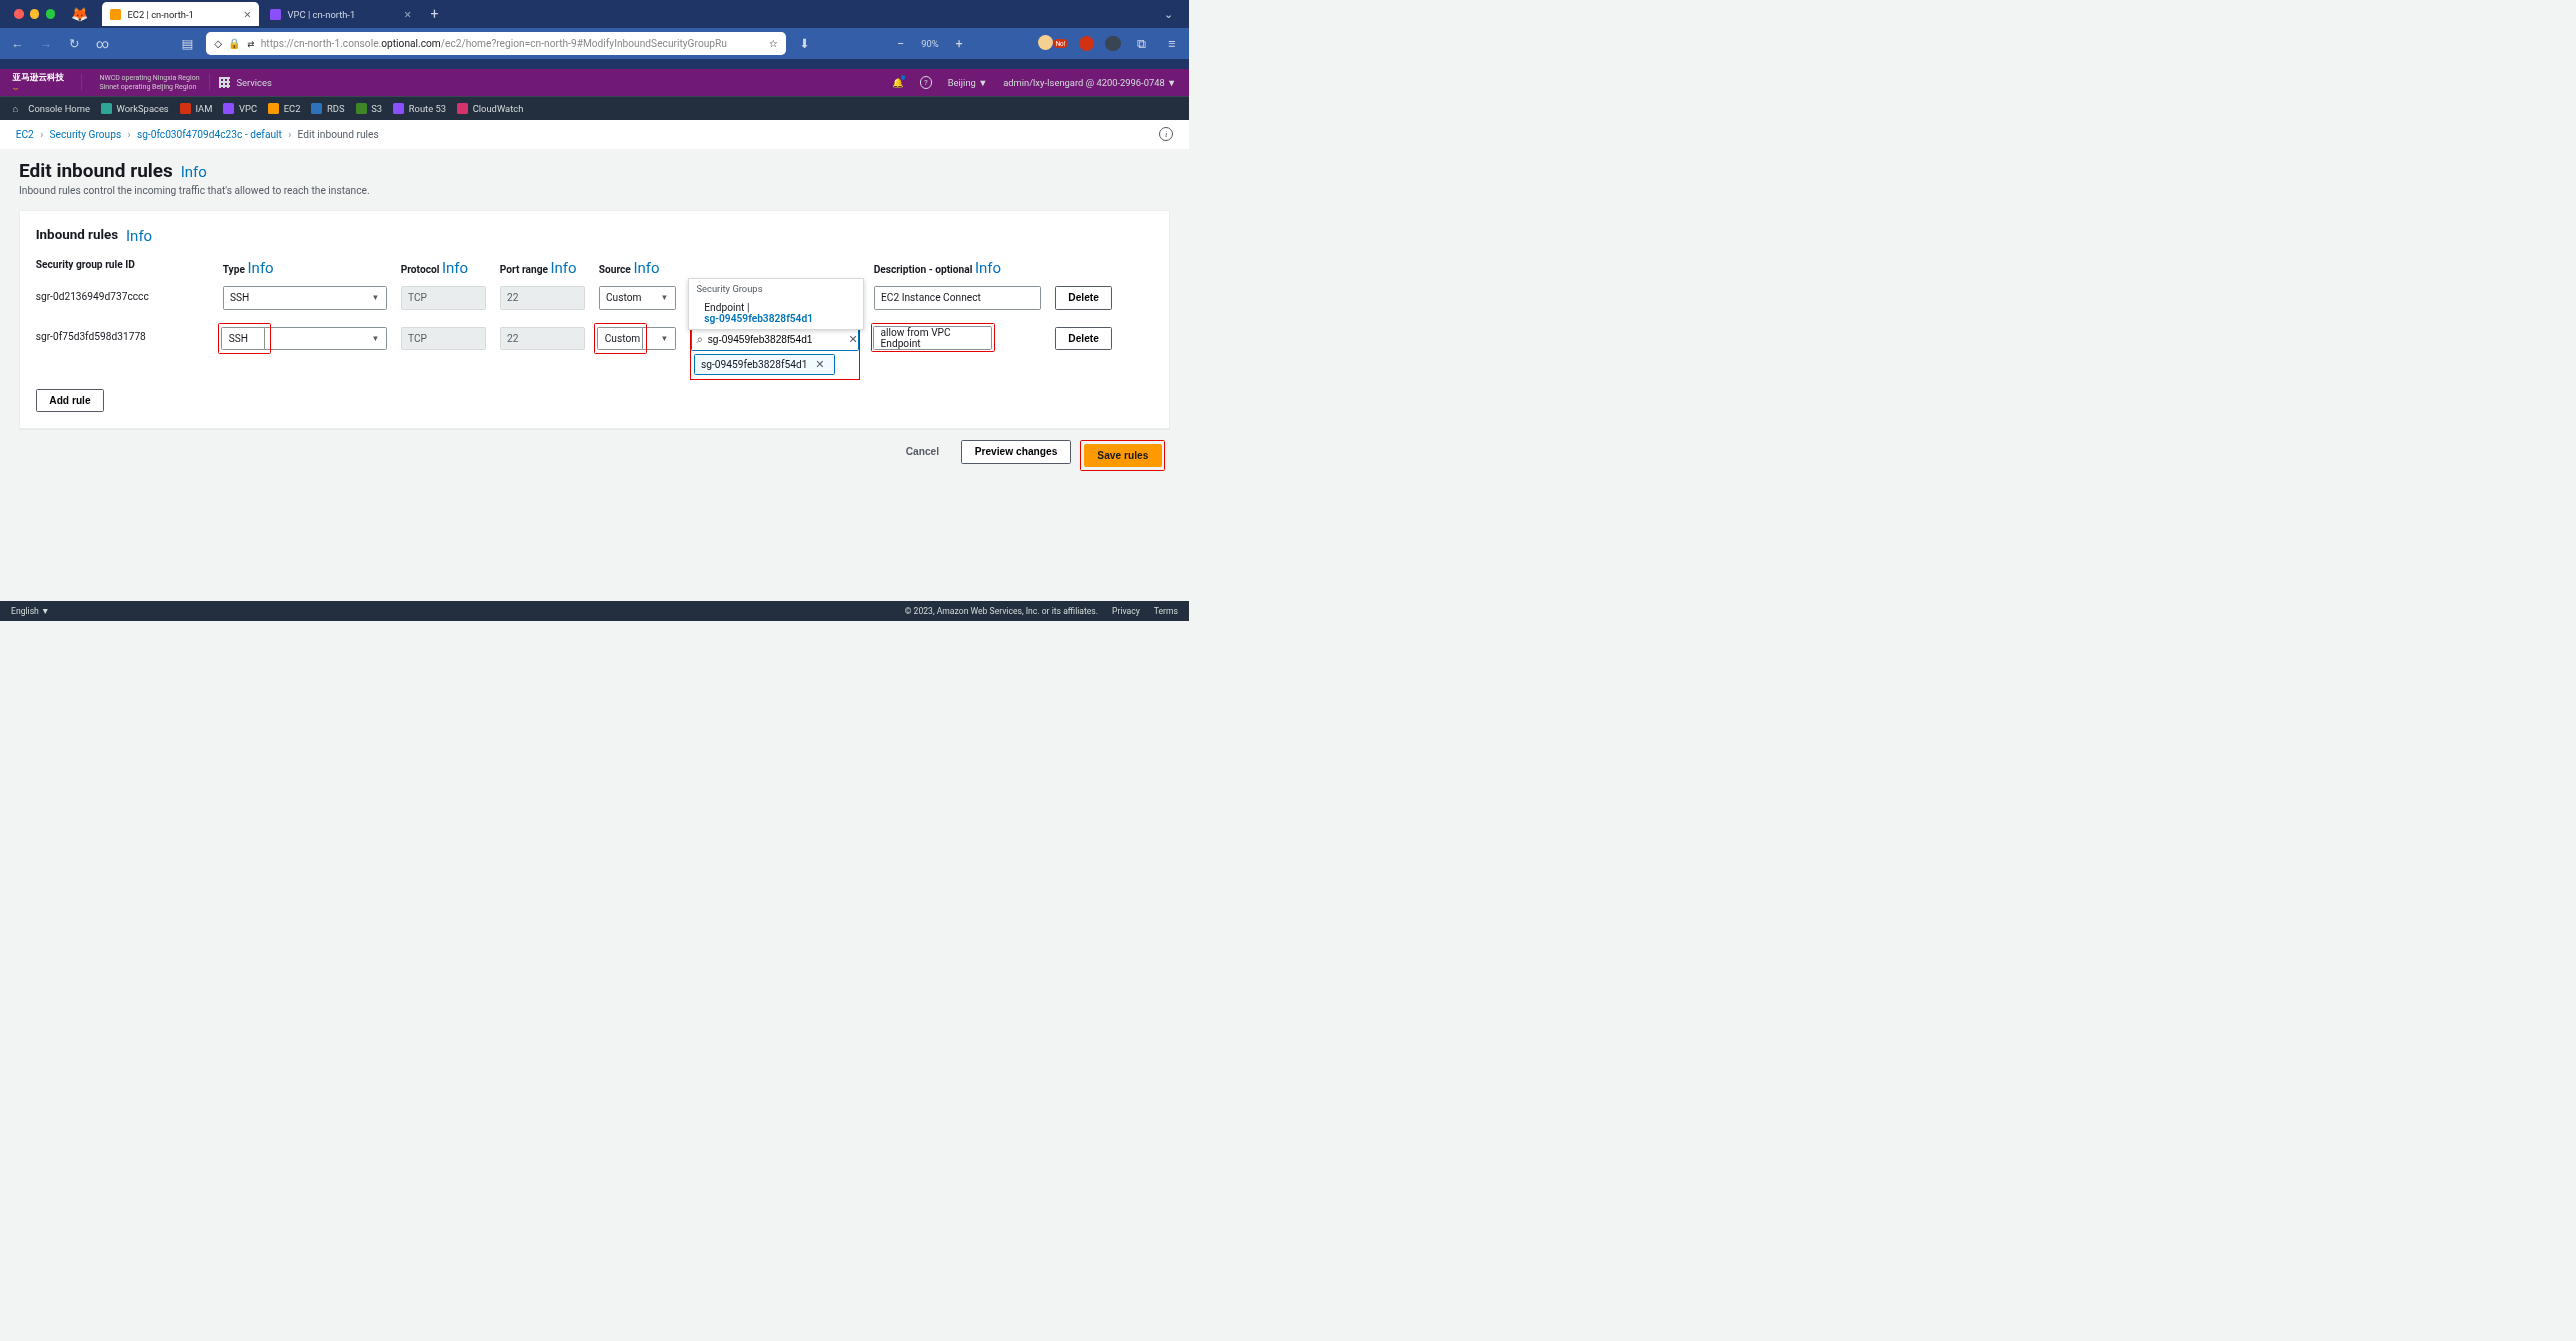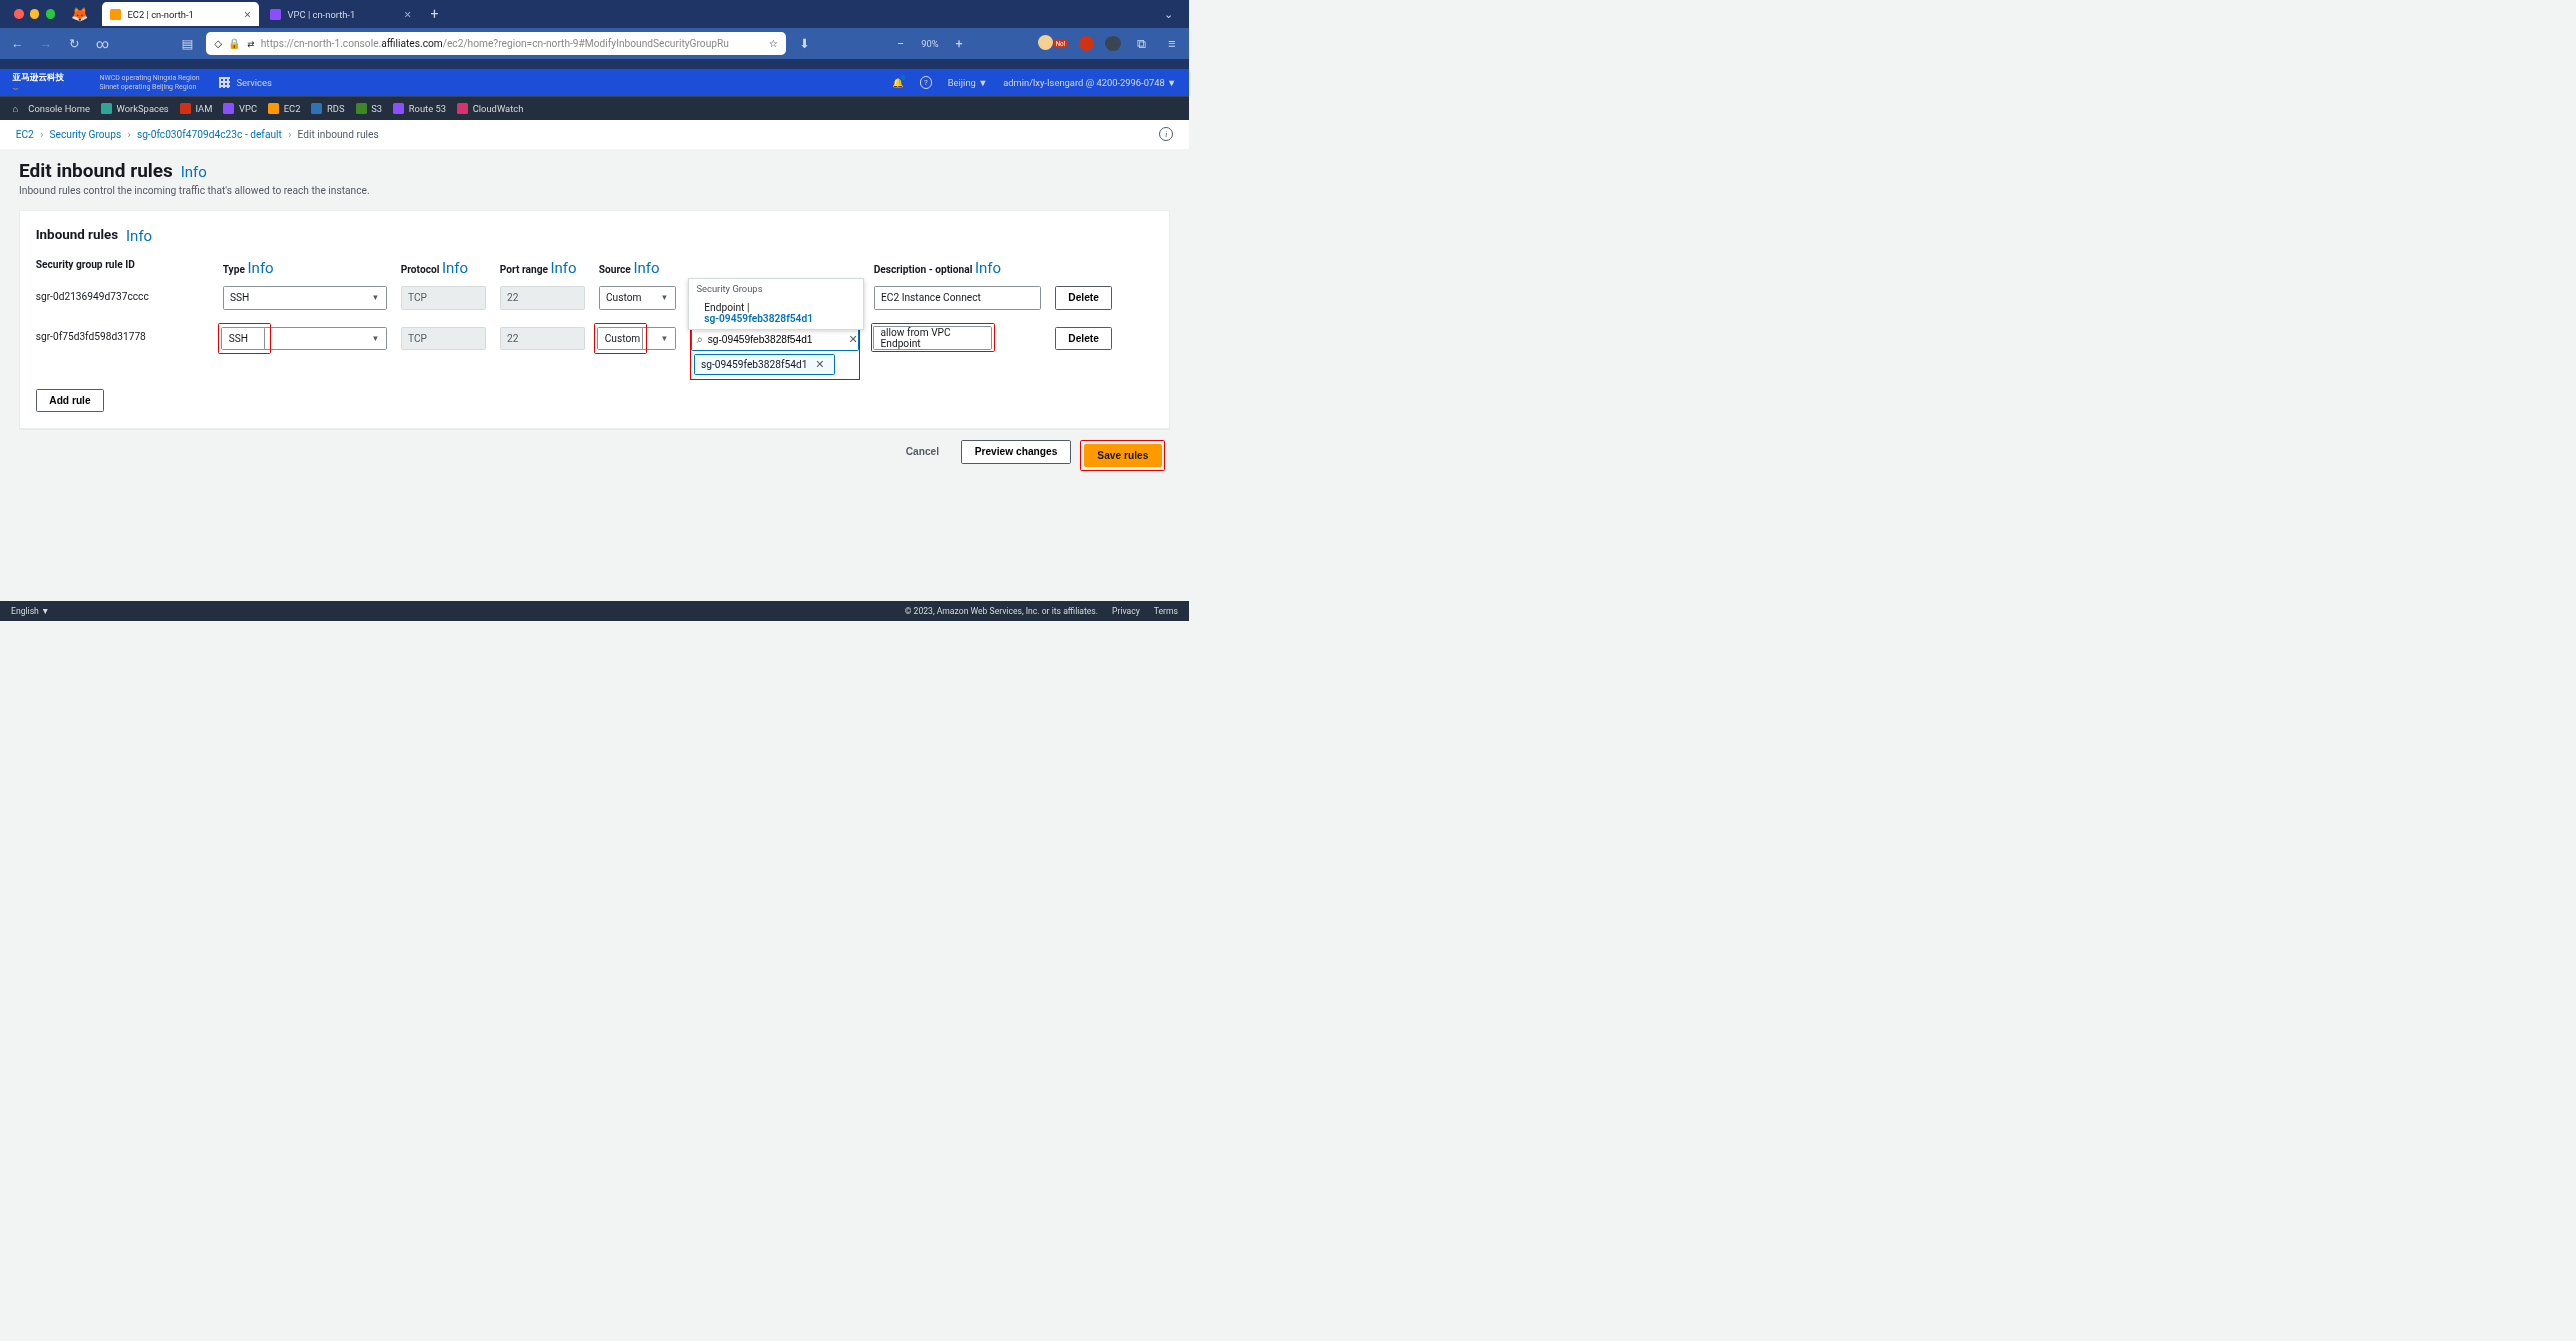--- a/index.html
+++ b/index.html
@@ -25,21 +25,21 @@
 .nav-btn.disabled { opacity: .4; }
 .url-box { flex: 1; background: #fff; height: 23.6px; border-radius: 4.7px; display: flex; align-items: center; padding: 0 7.9px; gap: 6.3px; max-width: 582px; }
 .url-text { font-size: 10.2px; flex:1; overflow:hidden; white-space:nowrap; text-overflow:ellipsis; }
 .url-gray { color: #888; }
 .right-tools { display: flex; align-items: center; gap: 11px; color: #cfd8e8; margin-left:auto; }
 .zoom { font-size: 9.4px; }
 .avatar-badge { width: 15.7px; height: 15.7px; border-radius: 50%; display:inline-block; }
 .no-badge { background:#d13212; color:#fff; font-size:6.3px; border-radius:6.3px; padding:0.8px 2.4px; position:relative; top:-4.7px;}
 
 
-.aws-header { background: #1d4ed8; height: 27px; display: flex; align-items: center; color: #d5dbdb; font-size: 9.4px; padding: 0 12.6px; }
+.aws-header { background: #701a75; height: 27px; display: flex; align-items: center; color: #d5dbdb; font-size: 9.4px; padding: 0 12.6px; }
 .aws-logo-block { display: flex; align-items: center; gap: 7.9px; }
 .aws-logo-text { font-size:7.9px; line-height:1.2; }
 .logo-cn { color:#fff; font-weight:600; font-size:8.6px; }
 .logo-sub { color:#ccc; font-size:7px; }
 .divider-v { width:0.8px; height:17.3px; background:#46525f; margin: 0 9.4px; }
 .services-grid { display:inline-block; width:11px; height:11px; background: repeating-linear-gradient(#d5dbdb, #d5dbdb 2.4px, transparent 2.4px, transparent 3.9px), repeating-linear-gradient(90deg,#d5dbdb, #d5dbdb 2.4px, transparent 2.4px, transparent 3.9px); background-size: 11px 11px; }
 .aws-header-right { margin-left: auto; display: flex; align-items: center; gap: 15.7px; }
 .bell-icon { position: relative; }
 .bell-dot { width:4.7px;height:4.7px;background:#0073bb;border-radius:50%;position:absolute;top:-1.6px;right:-1.6px; }
 
@@ -134,21 +134,21 @@
     <span class="nav-btn">←</span>
     <span class="nav-btn disabled">→</span>
     <span class="nav-btn">↻</span>
     <span class="nav-btn">∞</span>
     <span style="flex:0 0 47px"></span>
     <span class="nav-btn">▤</span>
     <div class="url-box">
       <span>◇</span>
       <span>🔒</span>
       <span style="font-size:8.6px;">⇄</span>
-      <span class="url-text"><span class="url-gray">https://cn-north-1.console.</span><span>affiliates.com</span><span class="url-gray">/ec2/home?region=cn-north-9#ModifyInboundSecurityGroupRu</span></span>
+      <span class="url-text"><span class="url-gray">https://cn-north-1.console.</span><span>optional.com</span><span class="url-gray">/ec2/home?region=cn-north-9#ModifyInboundSecurityGroupRu</span></span>
       <span>☆</span>
     </div>
     <div class="right-tools">
       <span class="nav-btn">⬇</span>
       <span style="flex:0 0 55px"></span>
       <span class="nav-btn">−</span>
       <span class="zoom">90%</span>
       <span class="nav-btn">+</span>
       <span style="flex:0 0 47px"></span>
       <span><span class="avatar-badge" style="background:#f5d090"></span><span class="no-badge">No!</span></span>

